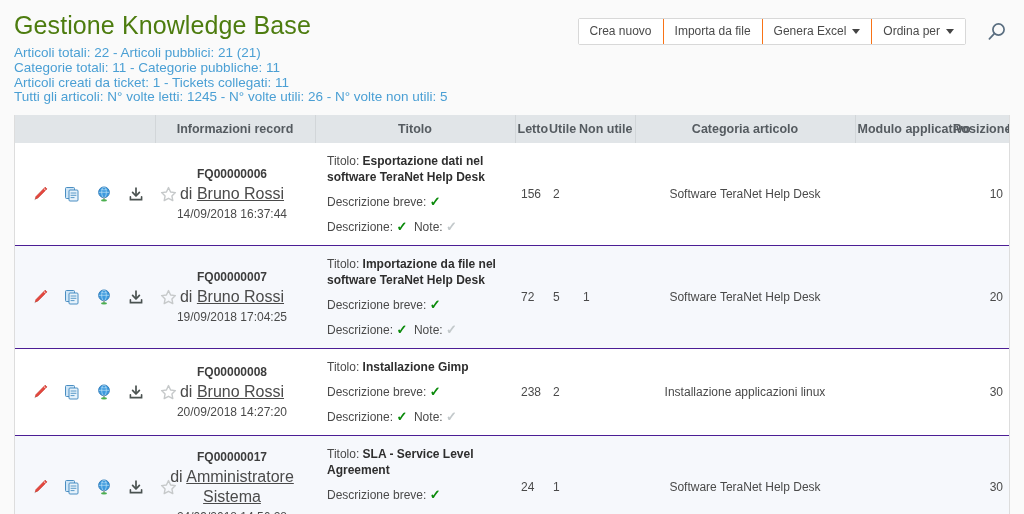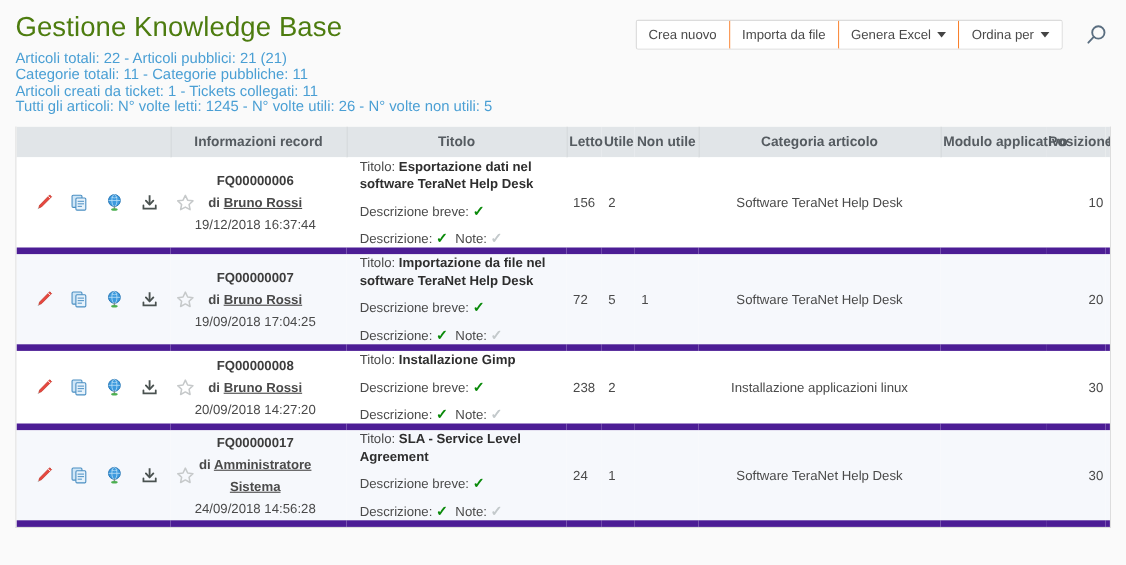--- a/index.html
+++ b/index.html
@@ -75,22 +75,22 @@
     padding: 7px 2px;
     border: none;
     white-space: nowrap;
     height: 27px;
     vertical-align: middle;
   }
   table.kb thead th.sep { border-right: 1px solid #d2d6d9; margin-left: 20px; }
   table.kb tbody td {
     font-size: 12px;
     color: #4a4a4a;
-    padding: 0 2px;
-    border-bottom: 6px solid #4c1d95;
+    padding: 10px 2px;
+    border-bottom: 1px solid #4c1d95;
     vertical-align: middle;
   }
   tr.row-even td { background: #f6f8fc; }
   tr.row-odd td { background: #ffffff; }
 
   
   .c-actions { width: 140px; }
   .c-info    { width: 160px; }
   .c-title   { width: 200px; }
   .c-letto   { width: 32px; }
@@ -101,21 +101,21 @@
   .c-posiz   { width: 54px; }
   .c-imm     { width: 58px; }
 
   
   .actions { display: flex; align-items: center; gap: 14px; padding-left: 14px; }
   .act-ico { cursor: pointer; display: inline-flex; align-items: center; justify-content: center; width: 20px; height: 20px; }
 
   
   .info-cell { text-align: center; line-height: 20px; padding-right: 6px; }
   .info-code { font-weight: bold; color: #3d3d3d; font-size: 12px; }
-  .info-author { font-size: 12px; color: #4a4a4a; font-weight: bold; }
+  .info-author { font-size: 16px; color: #4a4a4a; }
   .info-author a { color: #4a4a4a; text-decoration: underline; }
   .info-date { font-size: 12px; color: #4a4a4a; }
 
   
   .title-cell { padding-left: 10px; padding-right: 6px; line-height: 16px; }
   .t-row { font-size: 12px; color: #4a4a4a; margin-bottom: 9px; }
   .t-row:last-child { margin-bottom: 0; }
   .t-label { color: #4a4a4a; }
   .t-value { font-weight: bold; color: #2e2e2e; }
   .chk { color: #0a8a0a; font-weight: bold; font-size: 13px; }
@@ -235,21 +235,21 @@
                   <svg width="19" height="19" viewBox="0 0 19 19">
     <path d="M9.5 2.6 L11.6 7.0 L16.4 7.6 L12.9 10.9 L13.8 15.6 L9.5 13.3 L5.2 15.6 L6.1 10.9 L2.6 7.6 L7.4 7.0 Z" fill="none" stroke="#c6c9ca" stroke-width="1.4" stroke-linejoin="round"></path>
   </svg>
                 </span>
               </div>
             </td>
             <td>
               <div class="info-cell">
       <div class="info-code">FQ00000006</div>
       <div class="info-author">di <a href="#">Bruno Rossi</a></div>
-      <div class="info-date">19/12/2018 16:37:44</div>
+      <div class="info-date">14/09/2018 16:37:44</div>
      </div>
             </td>
             <td>
               <div class="title-cell">
       <div class="t-row">
         <span class="t-label">Titolo:</span>
         <span class="t-value">Esportazione dati nel software TeraNet Help Desk</span>
       </div>
       <div class="t-row">
         <span class="t-label">Descrizione breve:</span>

